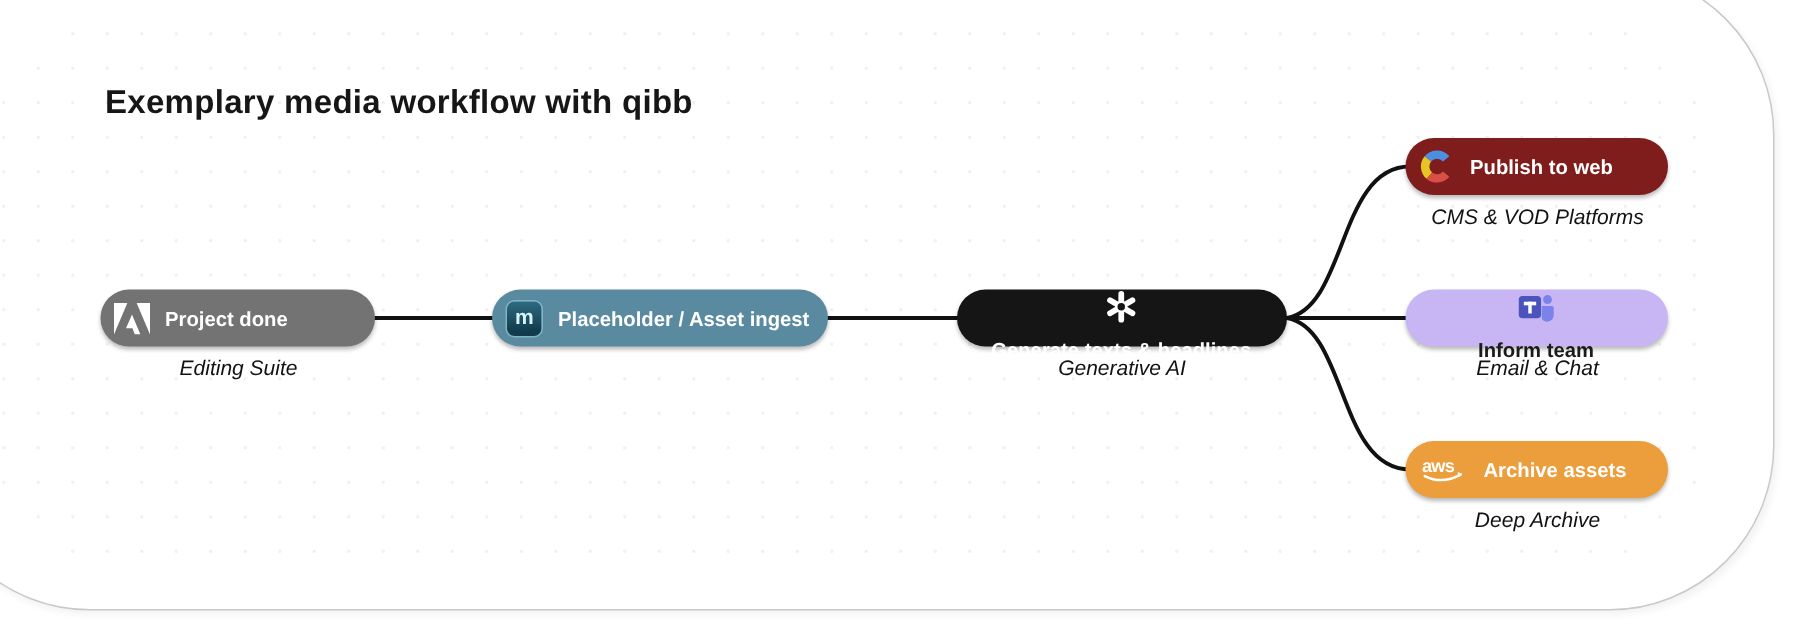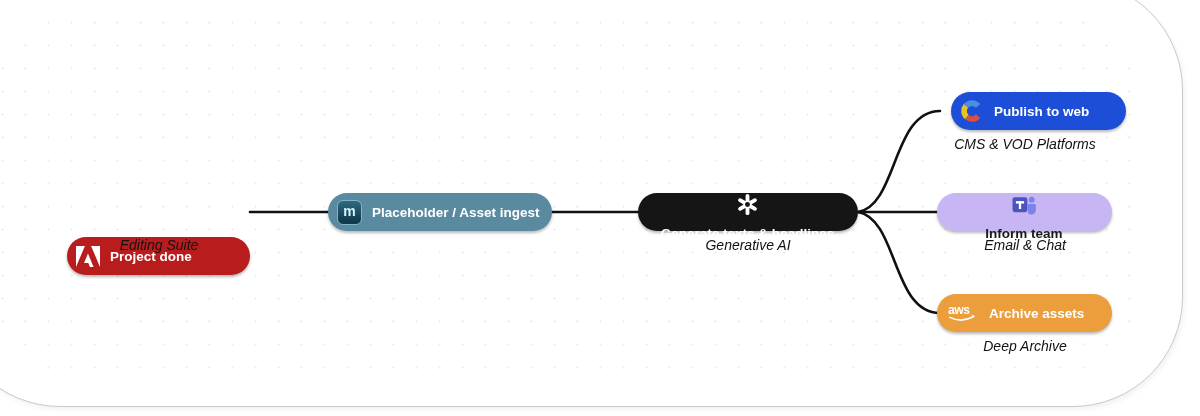--- a/index.html
+++ b/index.html
@@ -55,32 +55,33 @@
   .icon-svg{flex:0 0 auto;display:block;}
 </style>
 </head>
 <body>
 
 <div class="stage">
   <div class="card">
     <div class="dots"></div>
   </div>
 
+  <div class="title">Exemplary media workflow with qibb</div>
 
   <svg class="wires" viewBox="0 0 1200 416">
     <g fill="none" stroke="#111111" stroke-width="2.6" stroke-linecap="round">
       <path d="M250,212 H330"></path>
       <path d="M552,212 H640"></path>
       <path d="M858,212 C898,205 892,111 940,111"></path>
       <path d="M858,212 H940"></path>
       <path d="M858,212 C898,219 892,313 940,313"></path>
     </g>
   </svg>
 
-  <div class="pill pill-project" style="background: #b91c1c; margin-top: 44px;">
+  <div class="pill pill-project" style="background: #737373;">
     <svg class="icon-svg" width="24" height="21" viewBox="0 0 24 21">
       <path fill="#ffffff" d="M15.1 0H24v21L15.1 0z M8.9 0H0v21L8.9 0z M12 7.6 L17.6 21 h-3.7 l-1.6-4.1 h-4.3 L12 7.6z"></path>
     </svg>
     <span class="plabel">Project done</span>
   </div>
   <div class="caption cap-project">Editing Suite</div>
 
   <div class="pill pill-ingest" style="background: rgb(90, 138, 160);">
     <span class="tile-m">m</span>
     <span class="plabel">Placeholder / Asset ingest</span>
@@ -96,21 +97,21 @@
         <rect x="-2" y="-11" width="4" height="13" rx="2" transform="rotate(240)"></rect>
         <rect x="-2" y="-11" width="4" height="13" rx="2" transform="rotate(300)"></rect>
         <circle r="3.4" fill="#151515"></circle>
         <circle r="3.4" fill="none" stroke="#ffffff" stroke-width="1.6"></circle>
       </g>
     </svg>
     <span class="plabel">Generate texts &amp; headlines</span>
   </div>
   <div class="caption cap-generate">Generative AI</div>
 
-  <div class="pill pill-publish" style="background: #1d4ed8; margin-left: 14px;">
+  <div class="pill pill-publish" style="background: #7f1d1d;">
     <svg class="icon-svg" width="24" height="24" viewBox="-12 -12 24 24">
       <g fill="none" stroke-width="5.6">
         <path stroke="#4a8fe2" d="M6.1,-5.1 A8,8 0 0 0 -6.1,-5.1"></path>
         <path stroke="#e8c324" d="M-6.1,-5.1 A8,8 0 0 0 -5.1,6.1"></path>
         <path stroke="#d94f43" d="M-5.1,6.1 A8,8 0 0 0 6.1,5.1"></path>
       </g>
     </svg>
     <span class="plabel">Publish to web</span>
   </div>
   <div class="caption cap-publish">CMS &amp; VOD Platforms</div>

